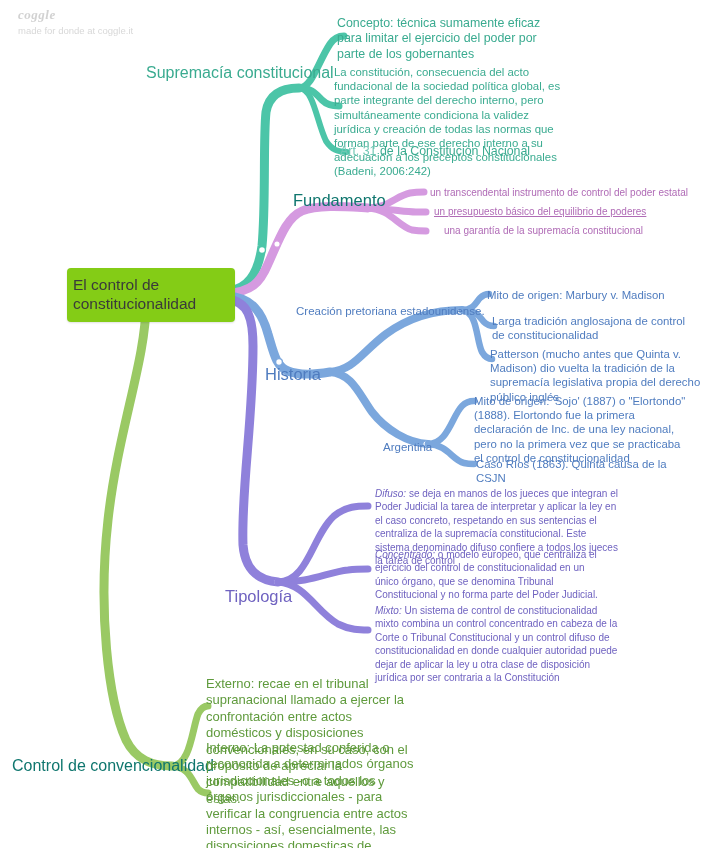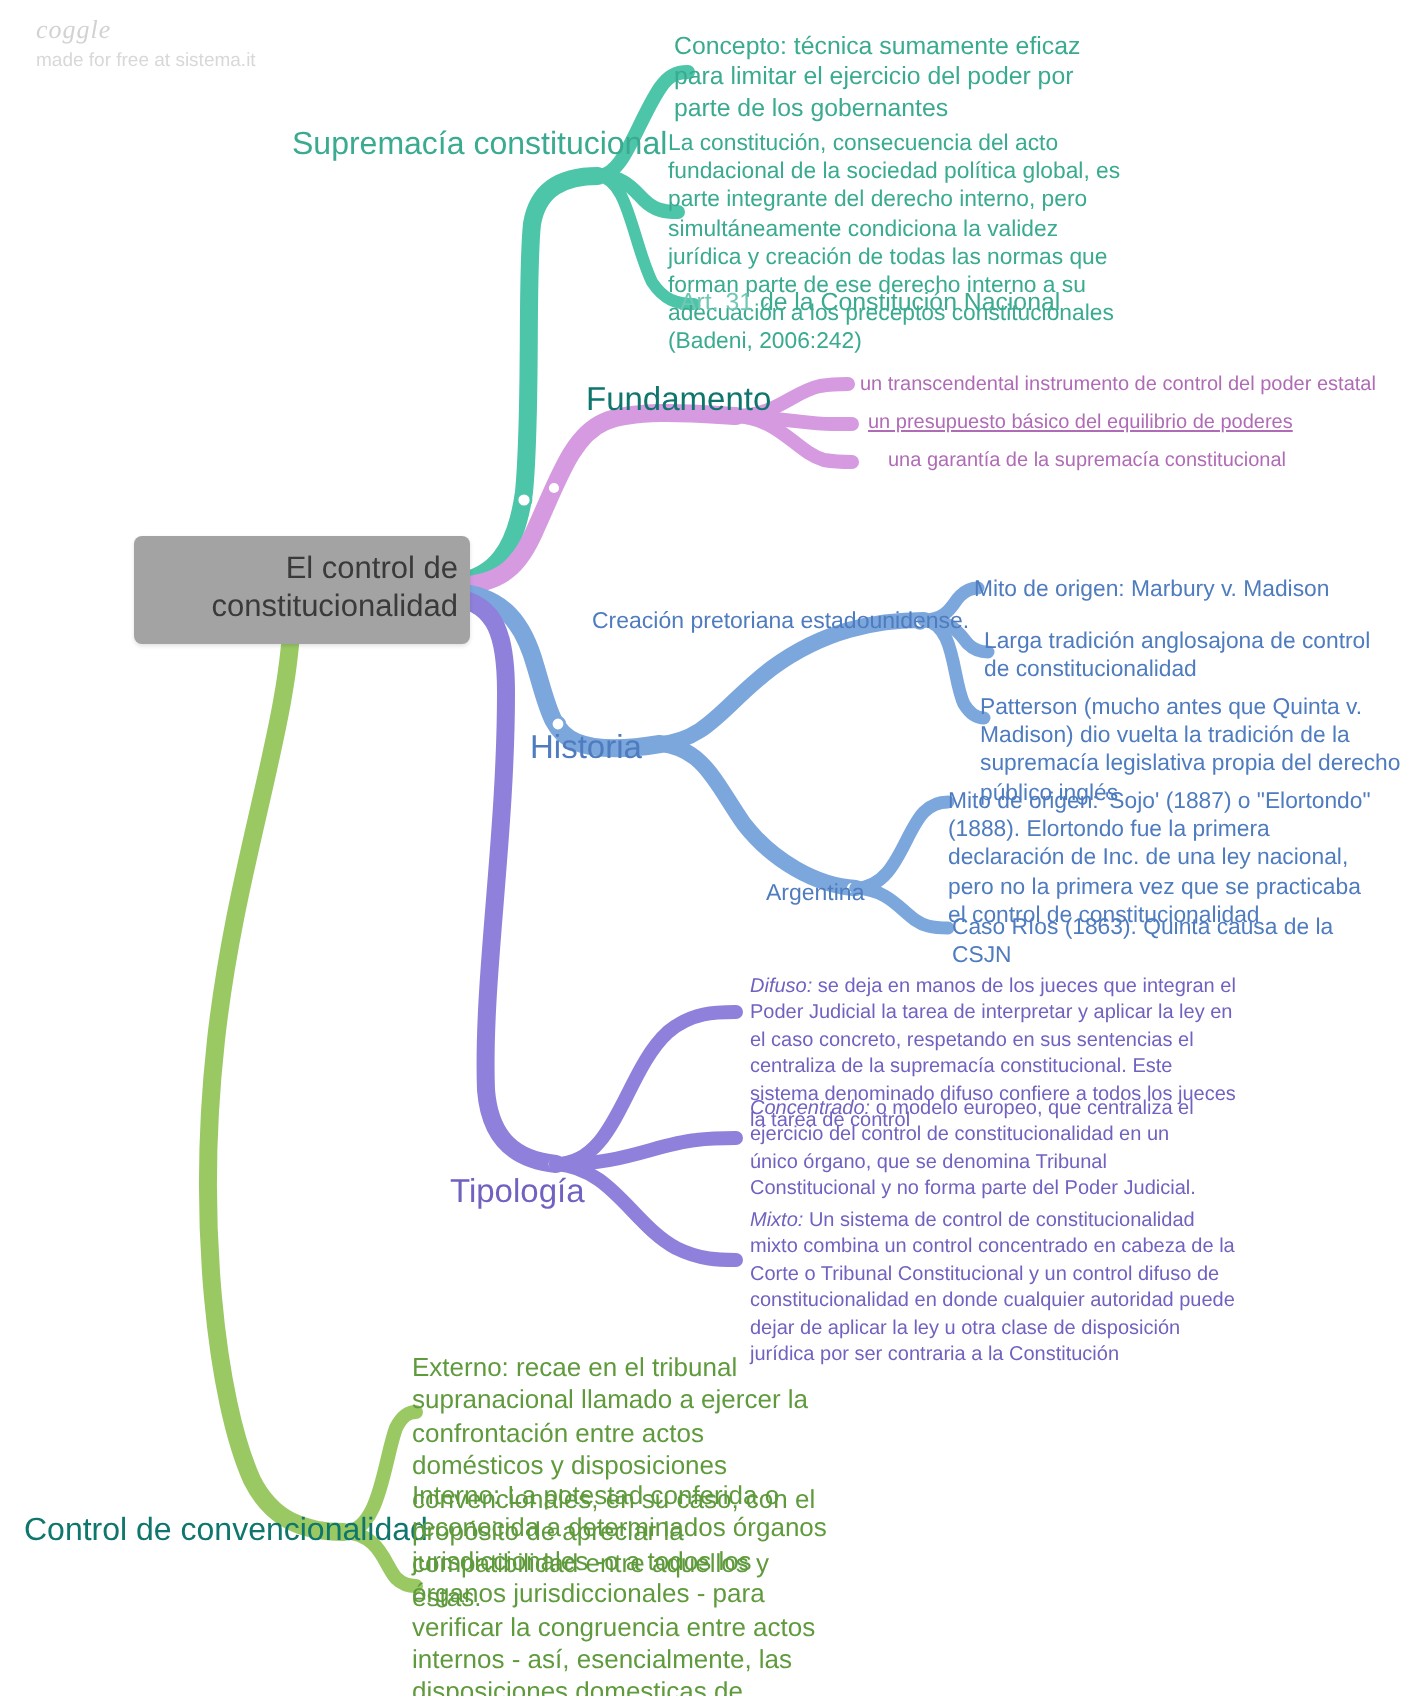--- a/index.html
+++ b/index.html
@@ -4,30 +4,30 @@
 <style>
   html,body{margin:0;padding:0;background:#ffffff;}
   body{
     width:709px;height:848px;position:relative;overflow:hidden;
     font-family:"Liberation Sans","DejaVu Sans",sans-serif;
     -webkit-font-smoothing:antialiased;
   }
   #branches{position:absolute;left:0;top:0;width:709px;height:848px;pointer-events:none;}
 
   .brand{position:absolute;left:18px;top:8px;color:#d2d2d2;}
-  .brand-logo{font-family:"Liberation Serif","DejaVu Serif",serif;font-style:italic;font-size:13px;letter-spacing:.5px;line-height:14px;}
+  .brand-logo{font-family:"Liberation Serif","DejaVu Serif",serif;font-style:italic;font-size:13px;letter-spacing:.5px;line-height:14px;font-weight:bold;}
   .brand-sub{font-size:9.5px;line-height:13px;margin-top:2px;color:#d8d8d8;}
 
   .node{position:absolute;}
 
   .central{
     left:67px;top:268px;width:156px;
-    background:#a3a3a3;border-radius:4px;
+    background:#84cc16;border-radius:4px;
     padding:7px 6px 9px 6px;
-    text-align:right;color:#3a3a3a;font-size:15.5px;line-height:19px;
+    text-align:left;color:#3a3a3a;font-size:15.5px;line-height:19px;
     box-shadow:0 1px 2px rgba(0,0,0,.12);
   }
 
   .lbl{font-size:16px;line-height:18px;white-space:nowrap;}
   .lbl-lg{font-size:16.5px;line-height:20px;white-space:nowrap;}
   .lbl-sm{font-size:11.5px;line-height:15px;white-space:nowrap;}
 
   .leaf{font-size:10px;line-height:13.4px;}
   .leaf-md{font-size:11.4px;line-height:14.2px;}
   .leaf-lg{font-size:12.4px;line-height:15.4px;}
@@ -83,21 +83,21 @@
 
     <path d="M146,303 C146,360 118,430 108,520 C98,610 108,700 126,740 C136,760 152,766 172,766" stroke="#9ac964" stroke-width="9"></path>
     <circle cx="172" cy="766" r="3.4" fill="#ffffff" stroke="#9ac964" stroke-width="1.4"></circle>
     <path d="M172,766 C190,766 192,730 198,714 C201,708 204,706 208,706" stroke="#9ac964" stroke-width="7"></path>
     <path d="M172,766 C190,767 192,782 198,789 C201,792 204,793 208,793" stroke="#9ac964" stroke-width="7"></path>
   </g>
 </svg>
 
 <div class="brand">
   <div class="brand-logo">coggle</div>
-  <div class="brand-sub">made for free at sistema.it</div>
+  <div class="brand-sub">made for donde at coggle.it</div>
 </div>
 
 <div class="node central">El control de constitucionalidad</div>
 
 <div class="node lbl c-teal" style="left:146px;top:64px;">Supremacía constitucional</div>
 
 <div class="node leaf-lg c-teal" style="left:337px;top:16px;width:220px;">Concepto: técnica sumamente eficaz para limitar el ejercicio del poder por parte de los gobernantes</div>
 
 <div class="node leaf-md c-teal" style="left:334px;top:65px;width:228px;">La constitución, consecuencia del acto fundacional de la sociedad política global, es parte integrante del derecho interno, pero simultáneamente condiciona la validez jurídica y creación de todas las normas que forman parte de ese derecho interno a su adecuación a los preceptos constitucionales (Badeni, 2006:242)</div>
 

